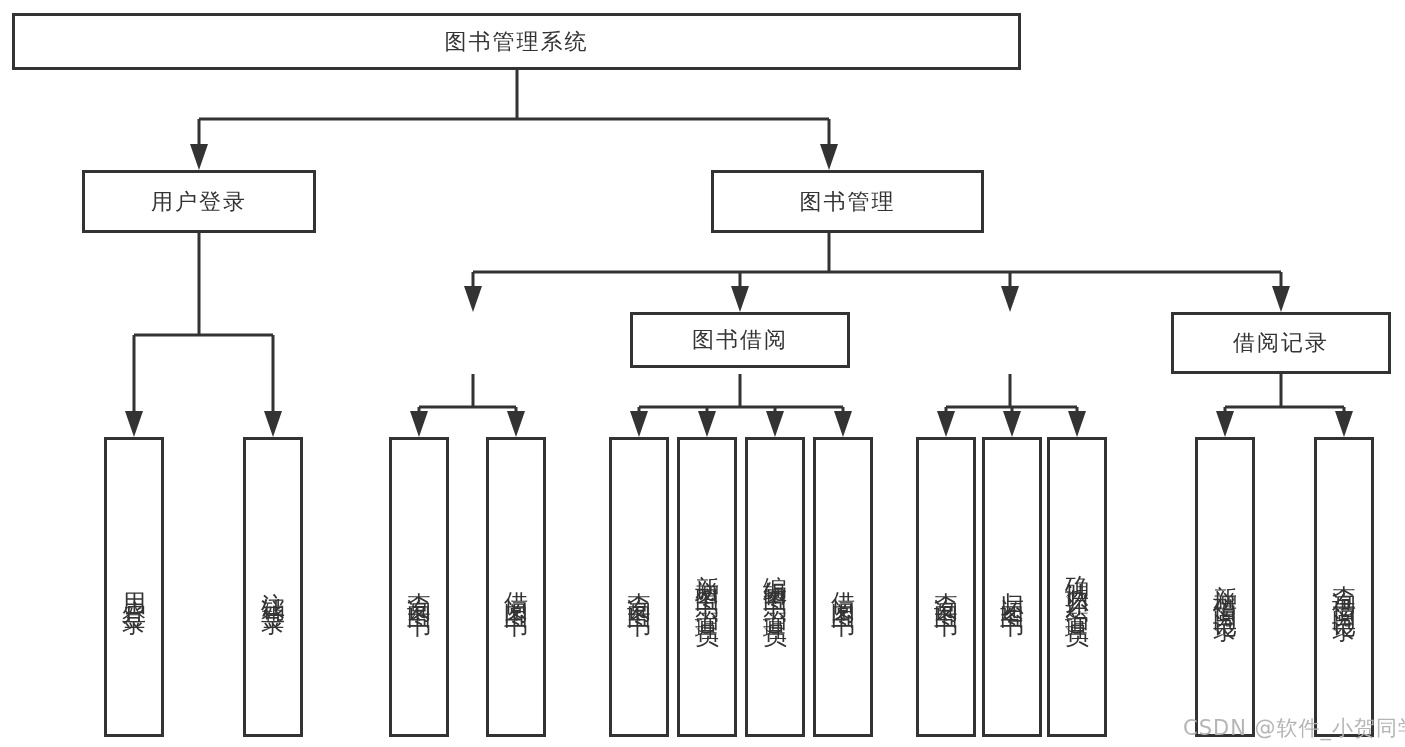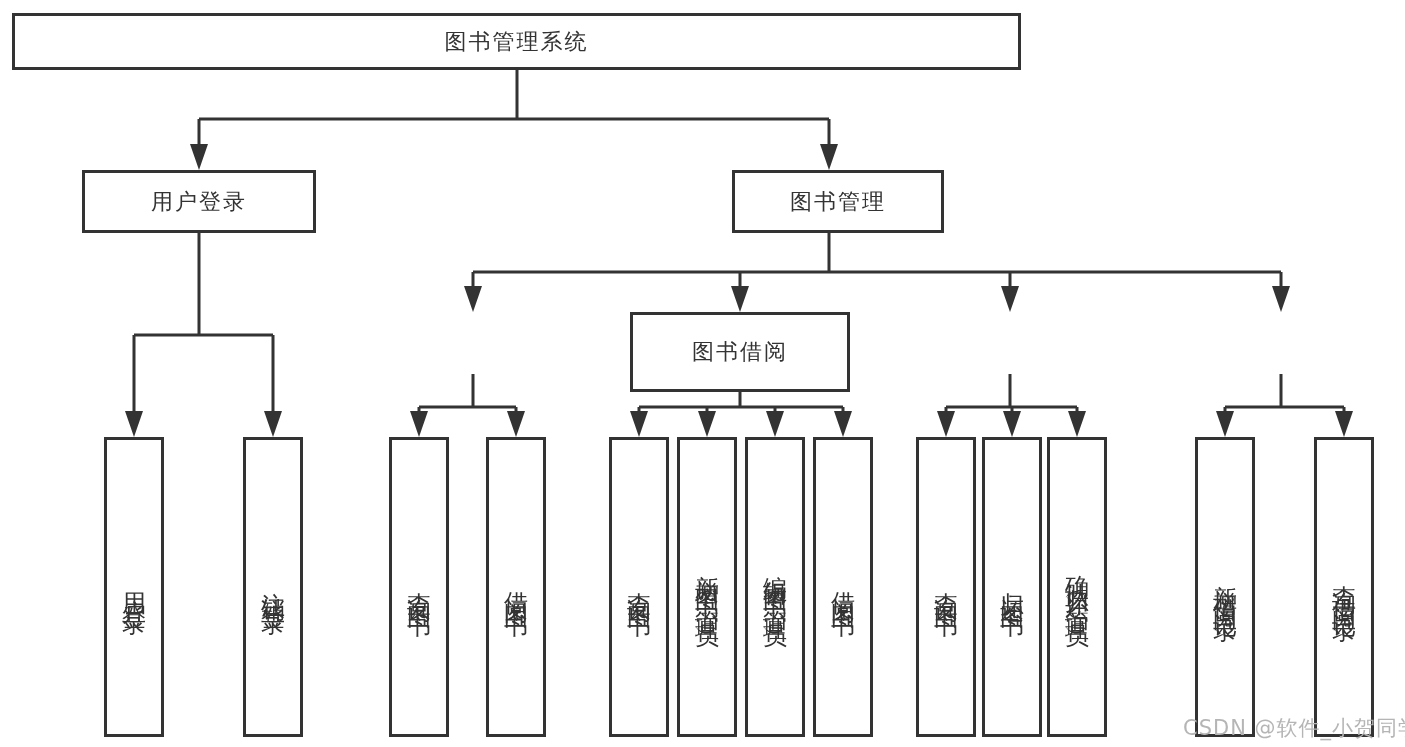--- a/index.html
+++ b/index.html
@@ -65,26 +65,29 @@
     <polygon points="1335,411 1353,411 1344,437" fill="currentColor" stroke="none"></polygon>
   </svg>
 
   <div class="box" style="left:12px;top:13px;width:1009px;height:57px;">
     <span>图书管理系统</span>
   </div>
 
   <div class="box" style="left:82px;top:170px;width:234px;height:63px;">
     <span>用户登录</span>
   </div>
-  <div class="box" style="left:732px;top:170px;width:212px;height:63px;font-family:Liberation Mono, monospace;">
+  <div class="box" style="left:711px;top:170px;width:273px;height:63px;font-family:Liberation Mono, monospace;">
     <span>图书管理</span>
   </div>
 
-  <div class="box" style="left:630px;top:312px;width:220px;height:80px;">
+  <div class="box" style="left:630px;top:312px;width:220px;height:56px;">
     <span>图书借阅</span>
+  </div>
+  <div class="box" style="left:1171px;top:312px;width:220px;height:62px;">
+    <span>借阅记录</span>
   </div>
 
   <div class="box vbox" style="left:104px;top:437px;width:60px;height:300px;">
     <span class="vtext">用户登录</span>
   </div>
   <div class="box vbox" style="left:243px;top:437px;width:60px;height:300px;">
     <span class="vtext">注销登录</span>
   </div>
 
   <div class="box vbox" style="left:389px;top:437px;width:60px;height:300px;">

